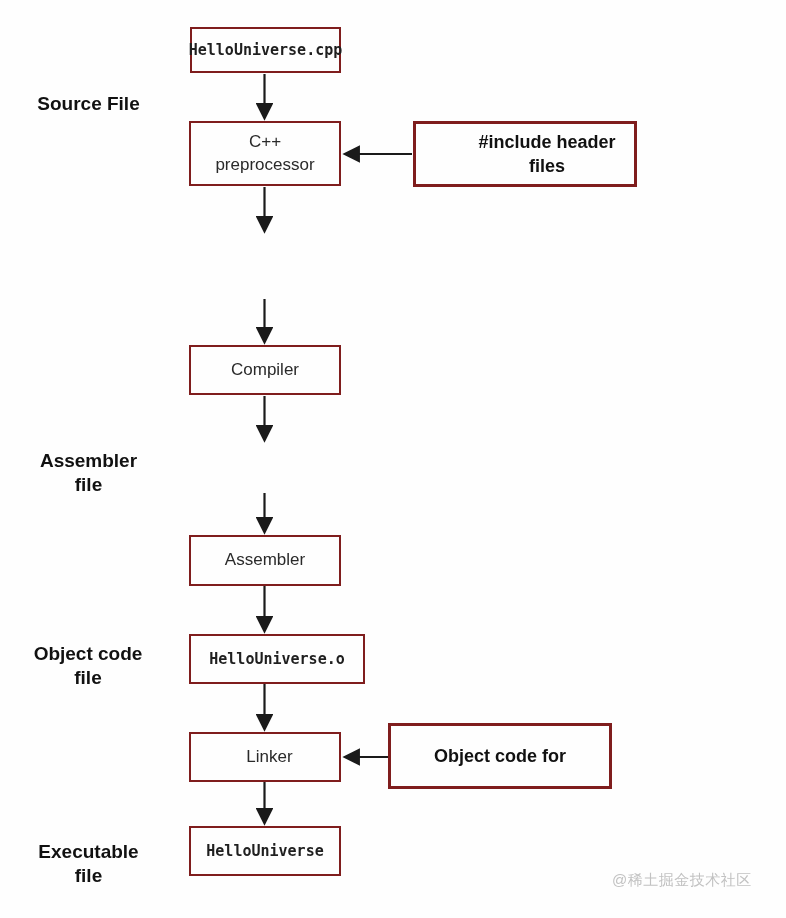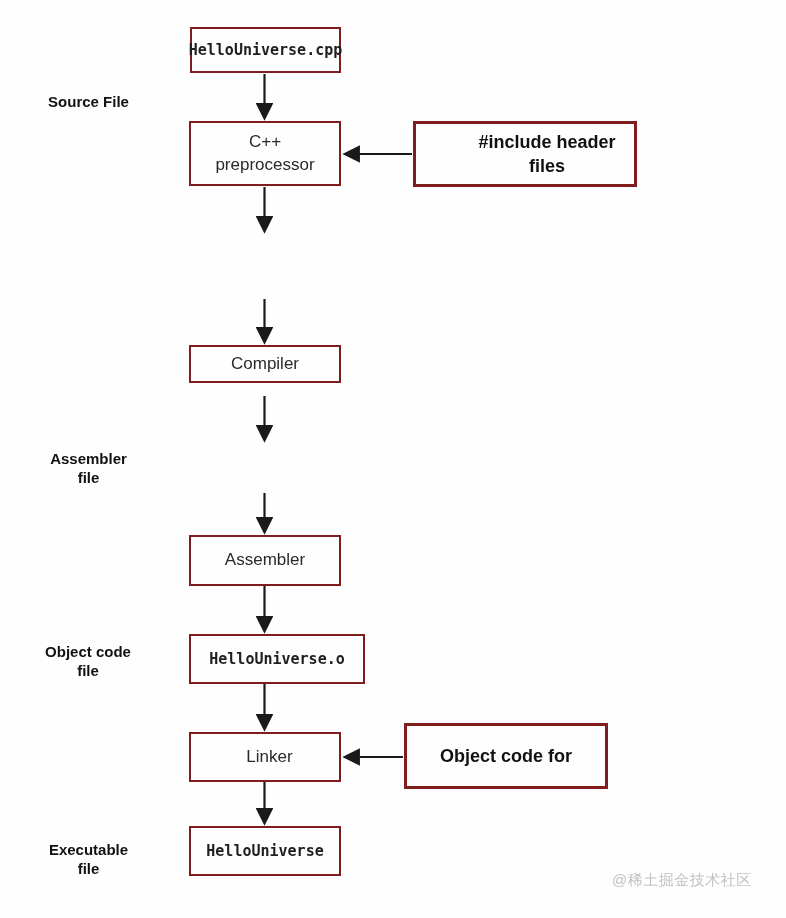--- a/index.html
+++ b/index.html
@@ -28,21 +28,21 @@
     font-family:"DejaVu Sans Mono","Liberation Mono",monospace;
     font-weight:bold;
     font-size:15px;
     letter-spacing:0px;
   }
   .proc{font-size:17px;font-weight:400;color:#2a2a2a;}
   .annot{font-size:18px;font-weight:bold;color:#111;}
   .side-label{
     position:absolute;
     font-weight:bold;
-    font-size:15px;
+    font-size:19px;
     color:#111;
     text-align:center;
     line-height:1.28;
   }
   #arrows{position:absolute;left:0;top:0;}
   .watermark{
     position:absolute;
     left:612px;top:871px;
     width:165px;
     font-size:15px;
@@ -80,21 +80,21 @@
   <div class="node mono" style="left:190px;top:27px;width:151px;height:46px;">
     <span>HelloUniverse.cpp</span>
   </div>
 
   <div class="node proc" style="left:189px;top:121px;width:152px;height:65px;">
     <span>C++</span>
     <span class="line2">preprocessor</span>
   </div>
 
 
-  <div class="node proc" style="left:189px;top:345px;width:152px;height:38px;">
+  <div class="node proc" style="left:189px;top:345px;width:152px;height:50px;">
     <span>Compiler</span>
   </div>
 
 
   <div class="node proc" style="left:189px;top:535px;width:152px;height:51px;">
     <span>Assembler</span>
   </div>
 
   <div class="node mono" style="left:189px;top:634px;width:176px;height:50px;">
     <span>HelloUniverse.o</span>
@@ -106,21 +106,21 @@
 
   <div class="node mono" style="left:189px;top:826px;width:152px;height:50px;">
     <span>HelloUniverse</span>
   </div>
 
   <div class="node annot thick" style="left:413px;top:121px;width:224px;height:66px;padding-left:44px;">
     <span>#include header</span>
     <span class="line2">files</span>
   </div>
 
-  <div class="node annot thick" style="left:404px;top:723px;width:204px;height:66px;">
+  <div class="node annot thick" style="left:388px;top:723px;width:224px;height:66px;">
     <span>Object code for</span>
   </div>
 
   <div class="side-label" style="left:16px;top:92px;width:145px;">
     <span>Source File</span>
   </div>
 
   <div class="side-label" style="left:16px;top:449px;width:145px;">
     <span>Assembler</span>
     <span class="line2">file</span>

